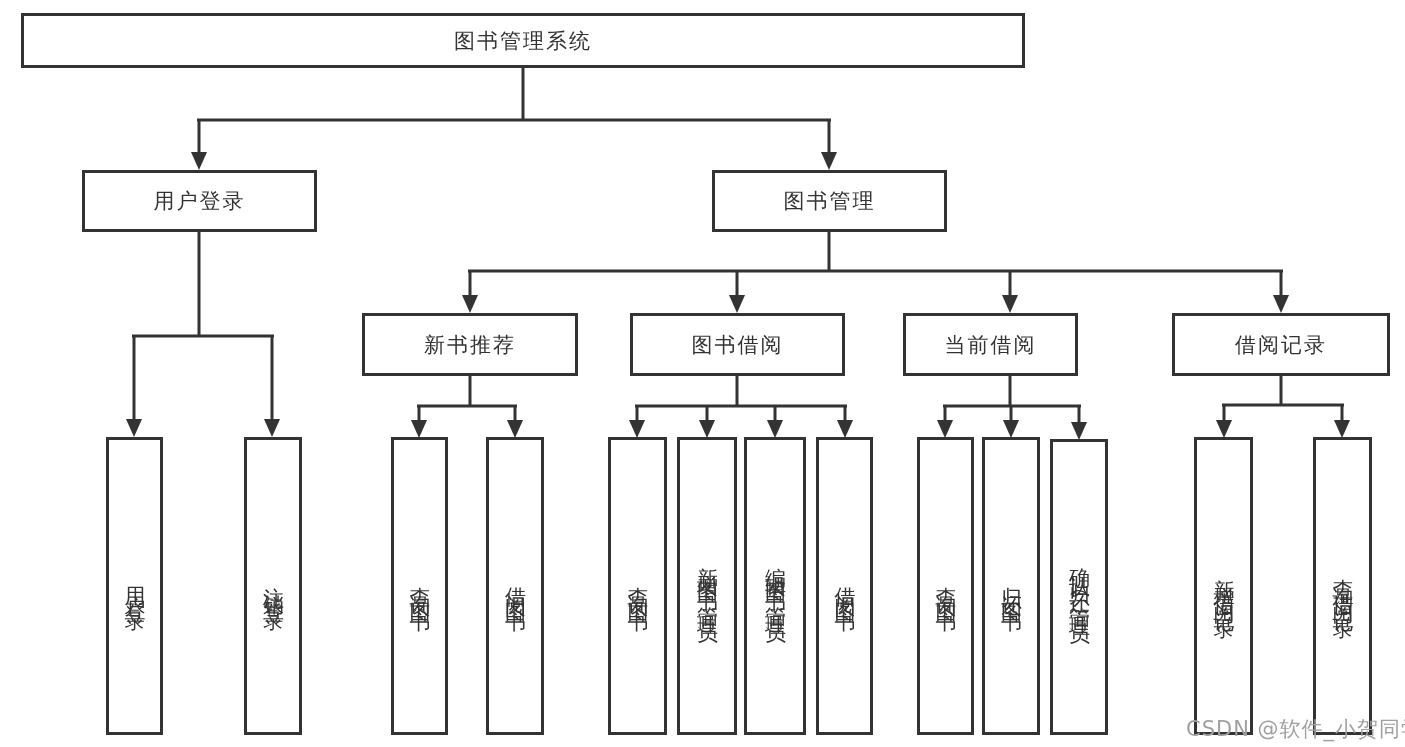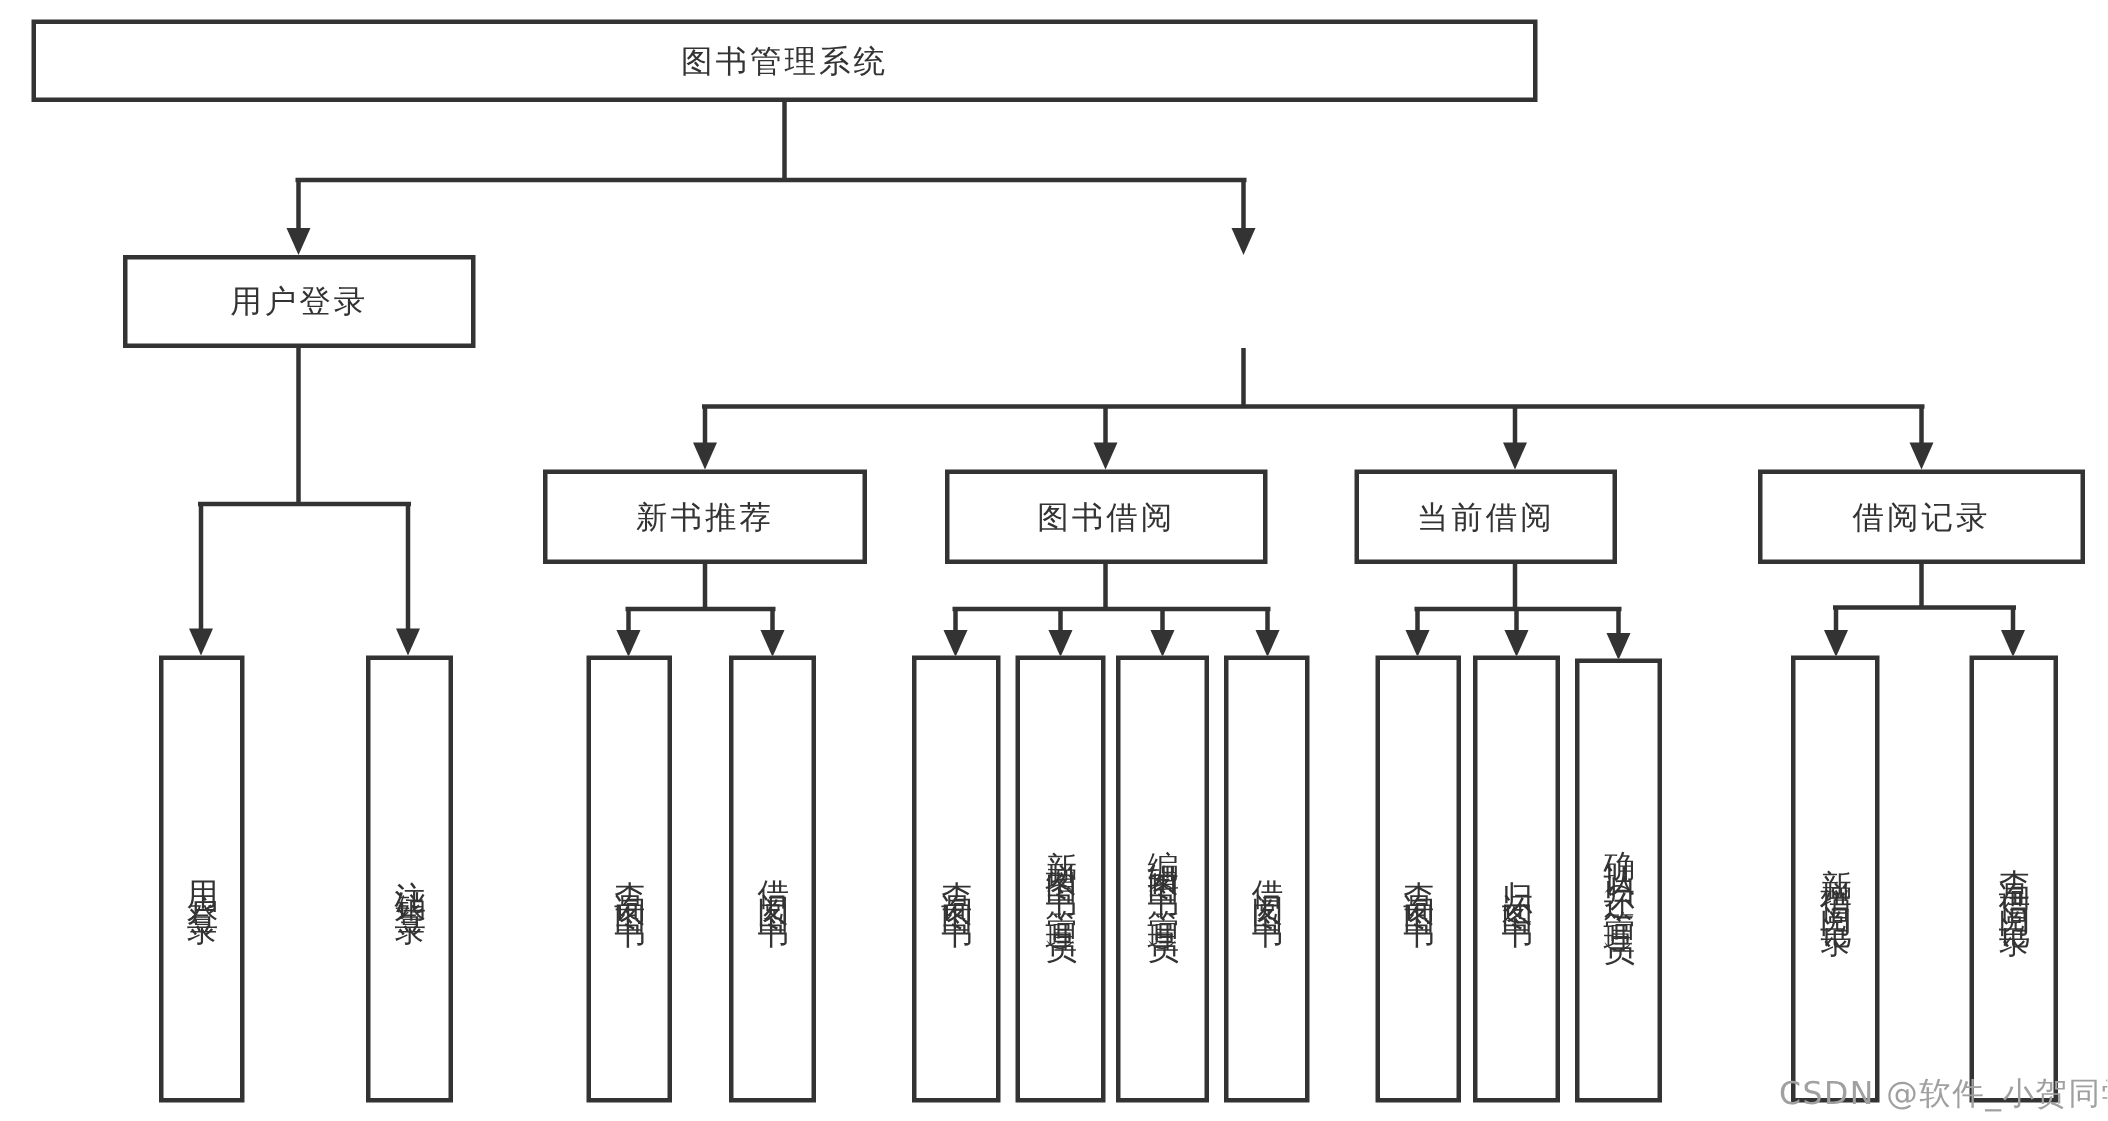--- a/index.html
+++ b/index.html
@@ -103,20 +103,21 @@
       <polygon points="937,420 953,420 945,438" fill="#333333"></polygon>
       <polygon points="1003,420 1019,420 1011,438" fill="#333333"></polygon>
       <polygon points="1071,422 1087,422 1079,440" fill="#333333"></polygon>
       <polygon points="1216,420 1232,420 1224,438" fill="#333333"></polygon>
       <polygon points="1334,420 1350,420 1342,438" fill="#333333"></polygon>
     </svg>
 
   <div class="node hbox" style="left:21px;top:13px;width:1004px;height:55px;">图书管理系统</div>
 
   <div class="node hbox" style="left:82px;top:170px;width:235px;height:62px;">用户登录</div>
+  <div class="node hbox" style="left:712px;top:170px;width:235px;height:62px;">图书管理</div>
 
   <div class="node hbox" style="left:630px;top:313px;width:215px;height:63px;">图书借阅</div>
   <div class="node hbox" style="left:362px;top:313px;width:216px;height:63px;">新书推荐</div>
   <div class="node hbox" style="left:903px;top:313px;width:175px;height:63px;">当前借阅</div>
   <div class="node hbox" style="left:1172px;top:313px;width:218px;height:63px;">借阅记录</div>
 
   <div class="node vbox" style="left:106px;top:437px;width:57px;height:298px;">用户登录</div>
   <div class="node vbox" style="left:244px;top:437px;width:58px;height:298px;">注销登录</div>
 
   <div class="node vbox" style="left:391px;top:437px;width:57px;height:298px;">查询图书</div>

